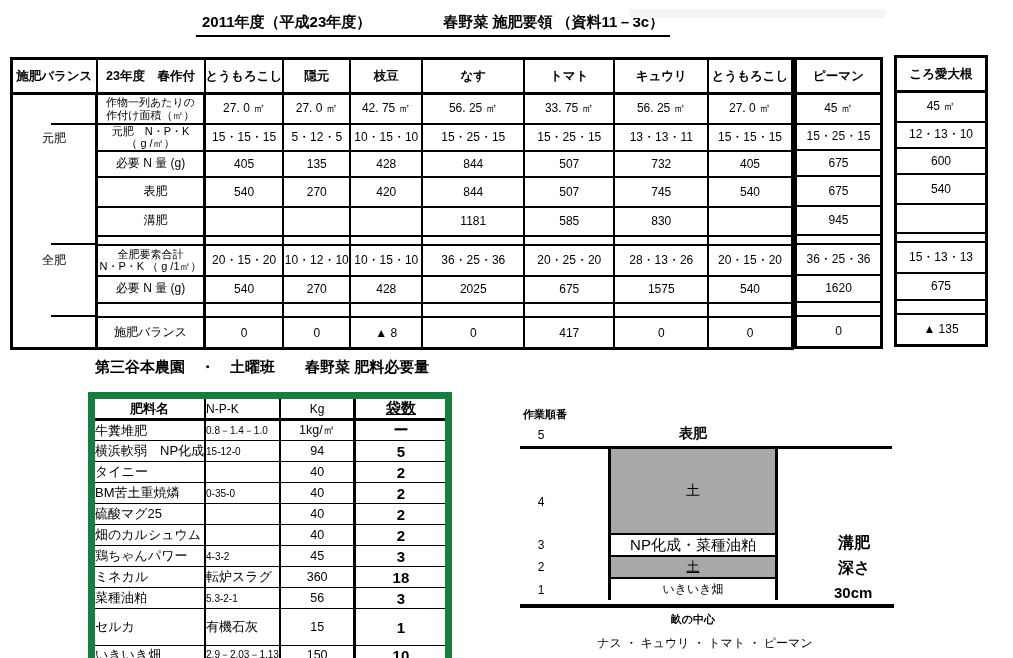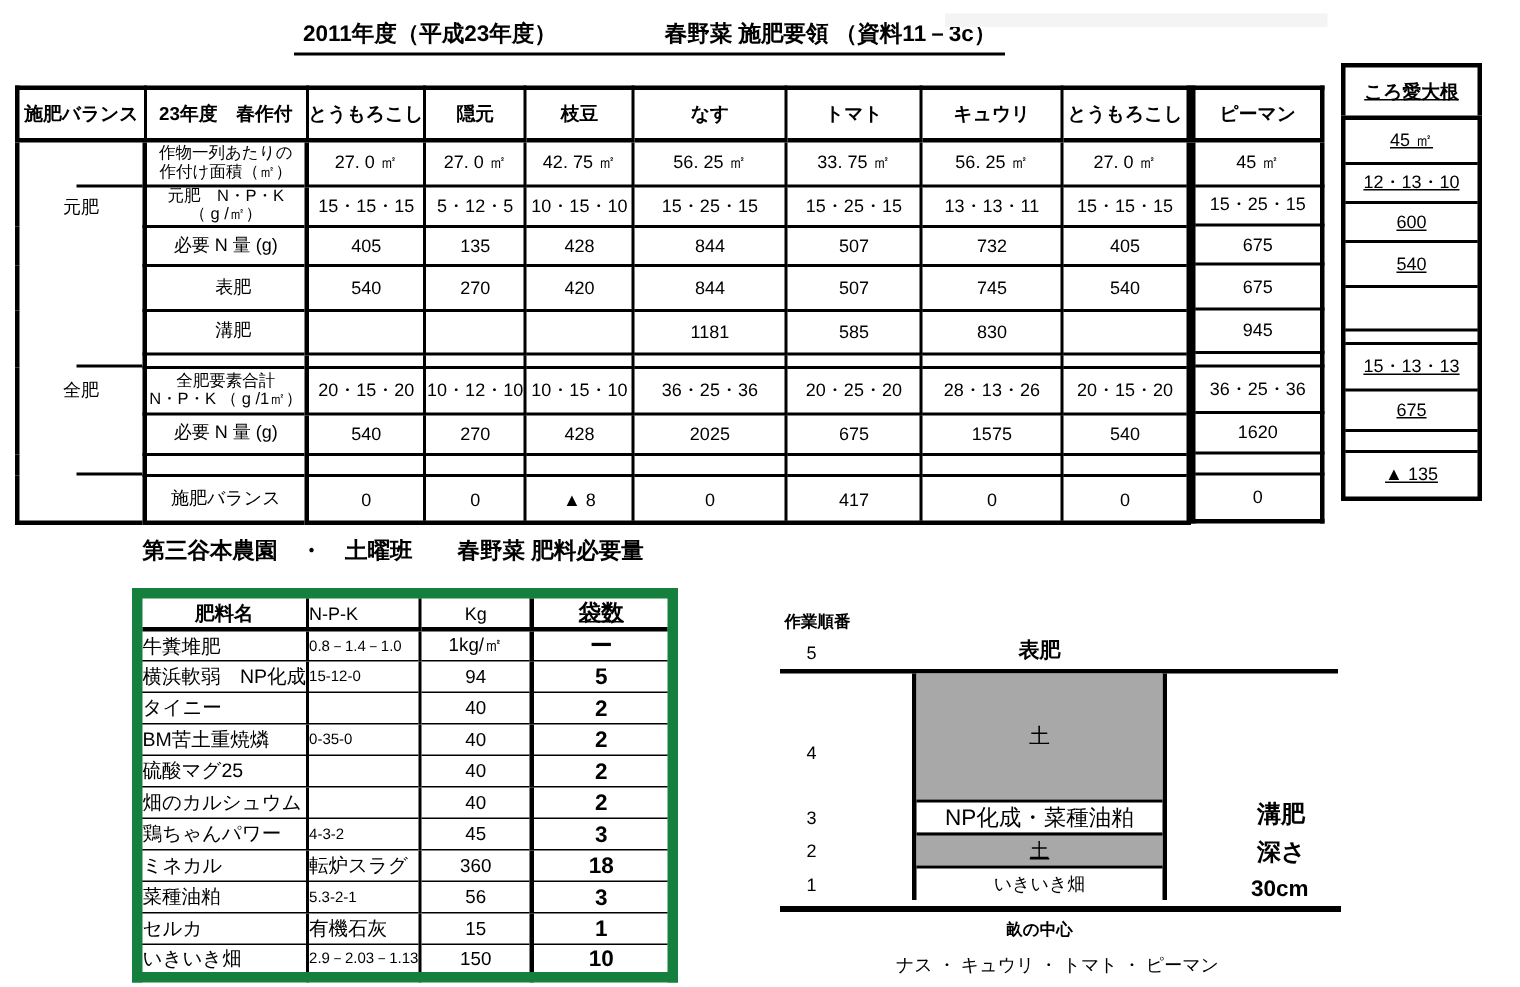--- a/index.html
+++ b/index.html
@@ -244,21 +244,21 @@
         <td>1620</td>
       </tr>
       <tr style="height: 14px;">
         <td></td>
       </tr>
       <tr style="height: 32px;">
         <td>0</td>
       </tr>
     </tbody>
   </table>
-<table class="vtable" id="radish-table" style="left:894px;top:42px;text-decoration:underline;">
+<table class="vtable" id="radish-table" style="left:894px;top:55px;">
     <colgroup>
       <col style="width: 91px;">
     </colgroup>
     <thead>
       <tr style="height: 35px;">
         <th>ころ愛大根</th>
       </tr>
     </thead>
     <tbody>
       <tr style="height: 30px;">
@@ -358,21 +358,21 @@
         <td class="f-npk large">転炉スラグ</td>
         <td class="f-kg">360</td>
         <td class="f-bags">18</td>
       </tr>
       <tr style="height: 21px;">
         <td class="f-name">菜種油粕</td>
         <td class="f-npk">5.3-2-1</td>
         <td class="f-kg">56</td>
         <td class="f-bags">3</td>
       </tr>
-      <tr style="height: 21px;">
+      <tr style="height: 37px;">
         <td class="f-name">セルカ</td>
         <td class="f-npk large">有機石灰</td>
         <td class="f-kg">15</td>
         <td class="f-bags">1</td>
       </tr>
       <tr style="height: 21px;">
         <td class="f-name">いきいき畑</td>
         <td class="f-npk">2.9－2.03－1.13</td>
         <td class="f-kg">150</td>
         <td class="f-bags">10</td>

